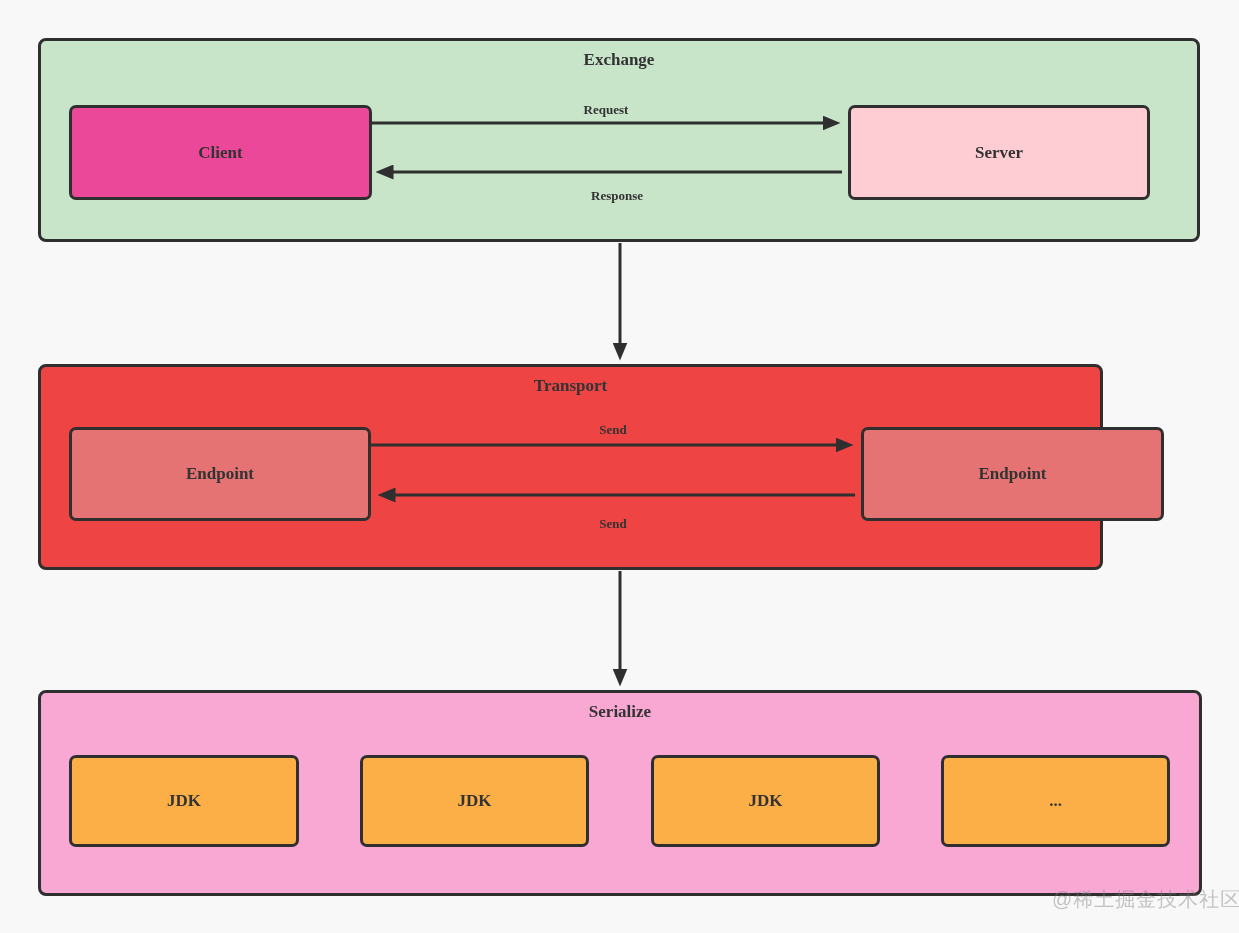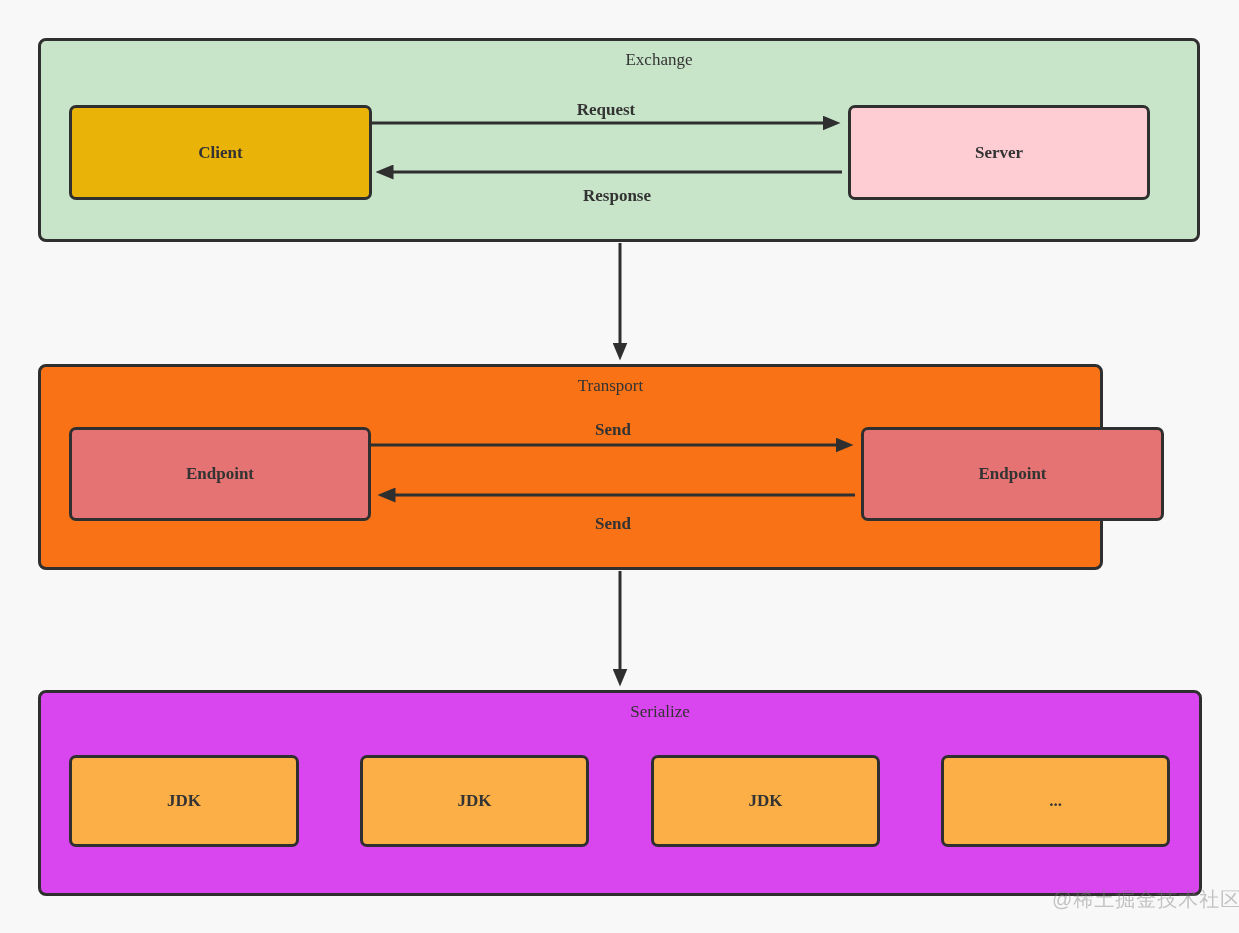--- a/index.html
+++ b/index.html
@@ -21,55 +21,54 @@
     border: 3px solid #2f2f2f;
     border-radius: 8px;
     box-sizing: border-box;
   }
   .layer-title {
     position: absolute;
     top: 9px;
     left: 0;
     width: 100%;
     text-align: center;
-    font-weight: 400;
+    font-weight: 700;
     font-size: 17px;
     color: #333333;
-    margin-left: 40px;
   }
   .node {
     position: absolute;
     border: 3px solid #2f2f2f;
     border-radius: 7px;
     box-sizing: border-box;
     display: flex;
     align-items: center;
     justify-content: center;
     font-weight: 700;
     font-size: 17px;
     color: #333333;
   }
   #layer-exchange  { left: 38px;  top: 38px;  width: 1162px; height: 204px; background: #c8e5ca; }
-  #layer-transport { left: 38px;  top: 364px; width: 1065px; height: 206px; background: #f97316; padding-left: 12px; }
-  #layer-serialize { left: 38px;  top: 690px; width: 1164px; height: 206px; background: #d946ef; }
+  #layer-transport { left: 38px;  top: 364px; width: 1065px; height: 206px; background: #ef4444; padding-left: 12px; }
+  #layer-serialize { left: 38px;  top: 690px; width: 1164px; height: 206px; background: #f9a8d4; }
 
-  #node-client          { left: 28px;  top: 64px; width: 303px; height: 95px; background: #eab308; text-align: center; }
+  #node-client          { left: 28px;  top: 64px; width: 303px; height: 95px; background: #ec4899; text-align: center; }
   #node-server          { left: 807px; top: 64px; width: 302px; height: 95px; background: #fdcdd3; }
   #node-endpoint-left   { left: 28px;  top: 60px; width: 302px; height: 94px; background: #e57373; }
   #node-endpoint-right  { left: 820px; top: 60px; width: 303px; height: 94px; background: #e57373; }
   #node-jdk-1 { left: 28px;  top: 62px; width: 230px; height: 92px; background: #fbaf46; }
   #node-jdk-2 { left: 319px; top: 62px; width: 229px; height: 92px; background: #fbaf46; }
   #node-jdk-3 { left: 610px; top: 62px; width: 229px; height: 92px; background: #fbaf46; }
   #node-more  { left: 900px; top: 62px; width: 229px; height: 92px; background: #fbaf46; }
 
   .edge-label {
     position: absolute;
     transform: translate(-50%, -50%);
     font-weight: 700;
-    font-size: 17px;
+    font-size: 13px;
     color: #333333;
     white-space: nowrap;
   }
   #label-request     { left: 606px; top: 110px; }
   #label-response    { left: 607px; top: 196px; margin-left: 10px; }
   #label-send-top    { left: 613px; top: 430px; }
   #label-send-bottom { left: 613px; top: 524px; }
 
   #edges {
     position: absolute;

